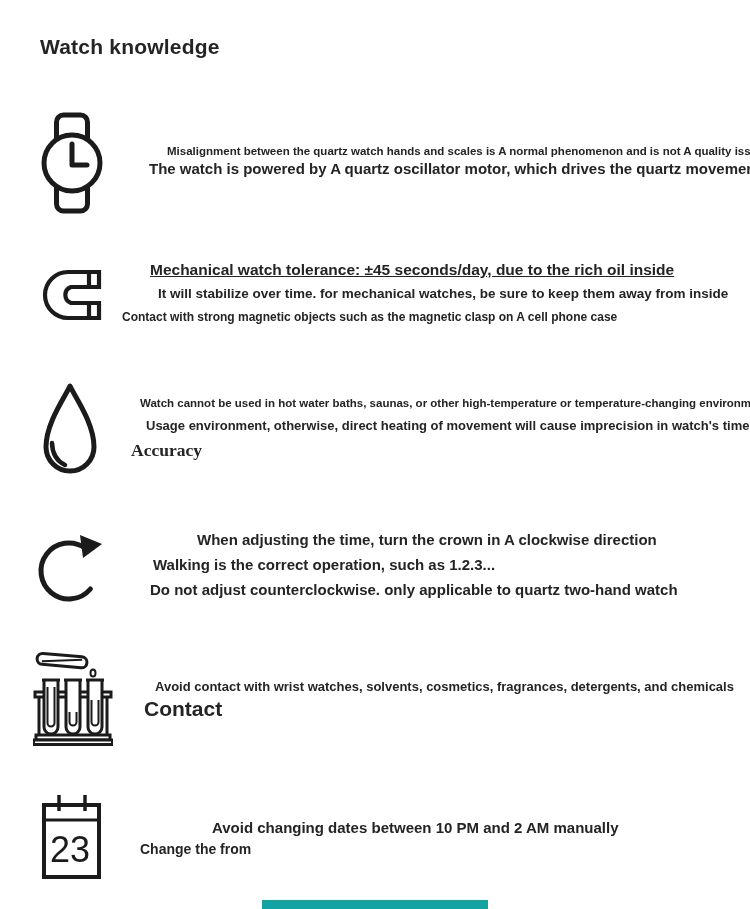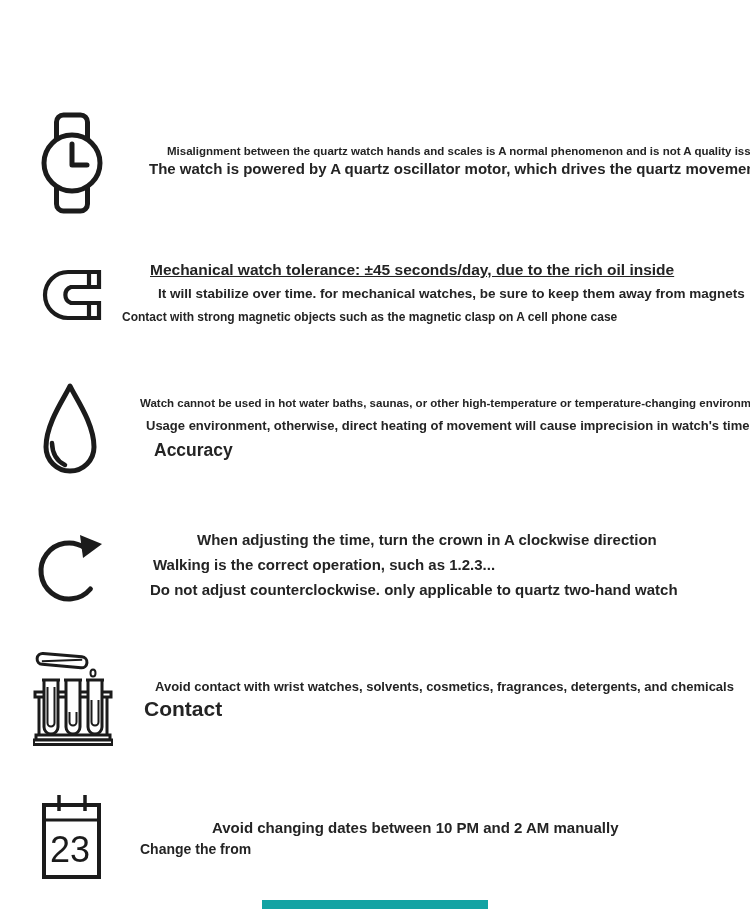--- a/index.html
+++ b/index.html
@@ -22,61 +22,62 @@
 
   .s0-l0 { left:167px; top:145px; font-size:11.5px; }
   .s0-l1 { left:149px; top:160px; font-size:15px;   }
 
   .s1-l0 { left:150px; top:261px; font-size:15.5px;text-decoration:underline; }
   .s1-l1 { left:158px; top:286px; font-size:13.5px; }
   .s1-l2 { left:122px; top:311px; font-size:12px;text-align:right;   }
 
   .s2-l0 { left:140px; top:397px; font-size:11.5px; }
   .s2-l1 { left:146px; top:419px; font-size:13px;   }
-  .s2-l2 { left:154px; top:440px; font-size:17.5px; }
+  .s2-l2 { left:131px; top:440px; font-size:17.5px;font-family:Liberation Serif, serif; }
 
   .s3-l0 { left:197px; top:531px; font-size:15px; }
   .s3-l1 { left:153px; top:556px; font-size:15px; }
   .s3-l2 { left:150px; top:581px; font-size:15px; }
 
   .s4-l0 { left:155px; top:680px; font-size:13px;   }
   .s4-l1 { left:144px; top:697px; font-size:21px; }
 
   .s5-l0 { left:212px; top:819px; font-size:15px; }
   .s5-l1 { left:140px; top:841px; font-size:14px; }
 
   .footer-bar { position:absolute; left:262px; top:900px; width:226px; height:9px; background:#13a3a3; }
 
   .cal-day { font-family:"Liberation Sans", sans-serif; font-weight:400; }
 </style>
 </head>
 <body>
 
 <div class="page">
 
+  <div class="t page-title">Watch knowledge</div>
 
   <div class="icon icon-watch">
     <svg viewBox="0 0 64 102" fill="none" stroke="#1b1b1b">
       <rect x="16.5" y="3" width="31" height="96" rx="7" stroke-width="5"></rect>
       <circle cx="32" cy="51" r="28" fill="#ffffff" stroke-width="5"></circle>
       <path d="M32 32 V53 H47" stroke-width="5" stroke-linecap="round" stroke-linejoin="round"></path>
     </svg>
   </div>
   <div class="t s0-l0">Misalignment between the quartz watch hands and scales is A normal phenomenon and is not A quality issue</div>
   <div class="t s0-l1">The watch is powered by A quartz oscillator motor, which drives the quartz movement</div>
 
   <div class="icon icon-magnet">
     <svg viewBox="0 0 64 62" fill="none" stroke="#1b1b1b">
       <path d="M59 8 H28 A23 23 0 0 0 28 54 H59 V39 H31 A8.5 8.5 0 0 1 31 23 H59 Z" fill="#ffffff" stroke-width="4.2" stroke-linejoin="miter"></path>
       <line x1="49" y1="8" x2="49" y2="23" stroke-width="4.2"></line>
       <line x1="49" y1="39" x2="49" y2="54" stroke-width="4.2"></line>
     </svg>
   </div>
   <div class="t s1-l0">Mechanical watch tolerance: ±45 seconds/day, due to the rich oil inside</div>
-  <div class="t s1-l1">It will stabilize over time. for mechanical watches, be sure to keep them away from magnets</div>
+  <div class="t s1-l1">It will stabilize over time. for mechanical watches, be sure to keep them away from inside</div>
   <div class="t s1-l2">Contact with strong magnetic objects such as the magnetic clasp on A cell phone case</div>
 
   <div class="icon icon-drop">
     <svg viewBox="0 0 64 99" fill="none" stroke="#1b1b1b">
       <path d="M32 5 C27 16 8 42 8 66 A24 24 0 0 0 56 66 C56 42 37 16 32 5 Z" stroke-width="5" stroke-linejoin="round"></path>
       <path d="M14 62 Q14.5 78 27 84" stroke-width="4.5" stroke-linecap="round"></path>
     </svg>
   </div>
   <div class="t s2-l0">Watch cannot be used in hot water baths, saunas, or other high-temperature or temperature-changing environments</div>
   <div class="t s2-l1">Usage environment, otherwise, direct heating of movement will cause imprecision in watch's timekeeping</div>

